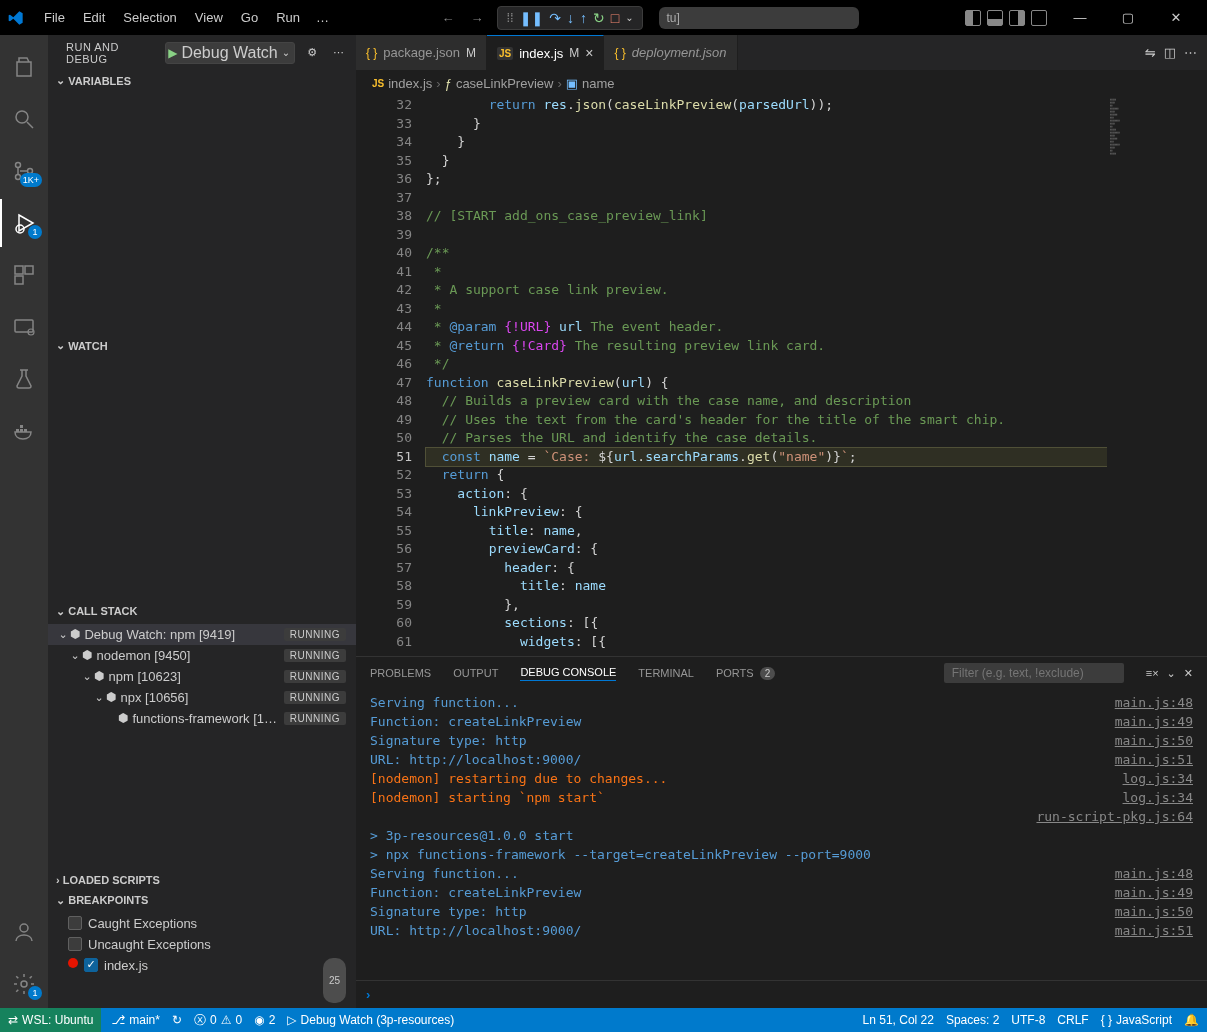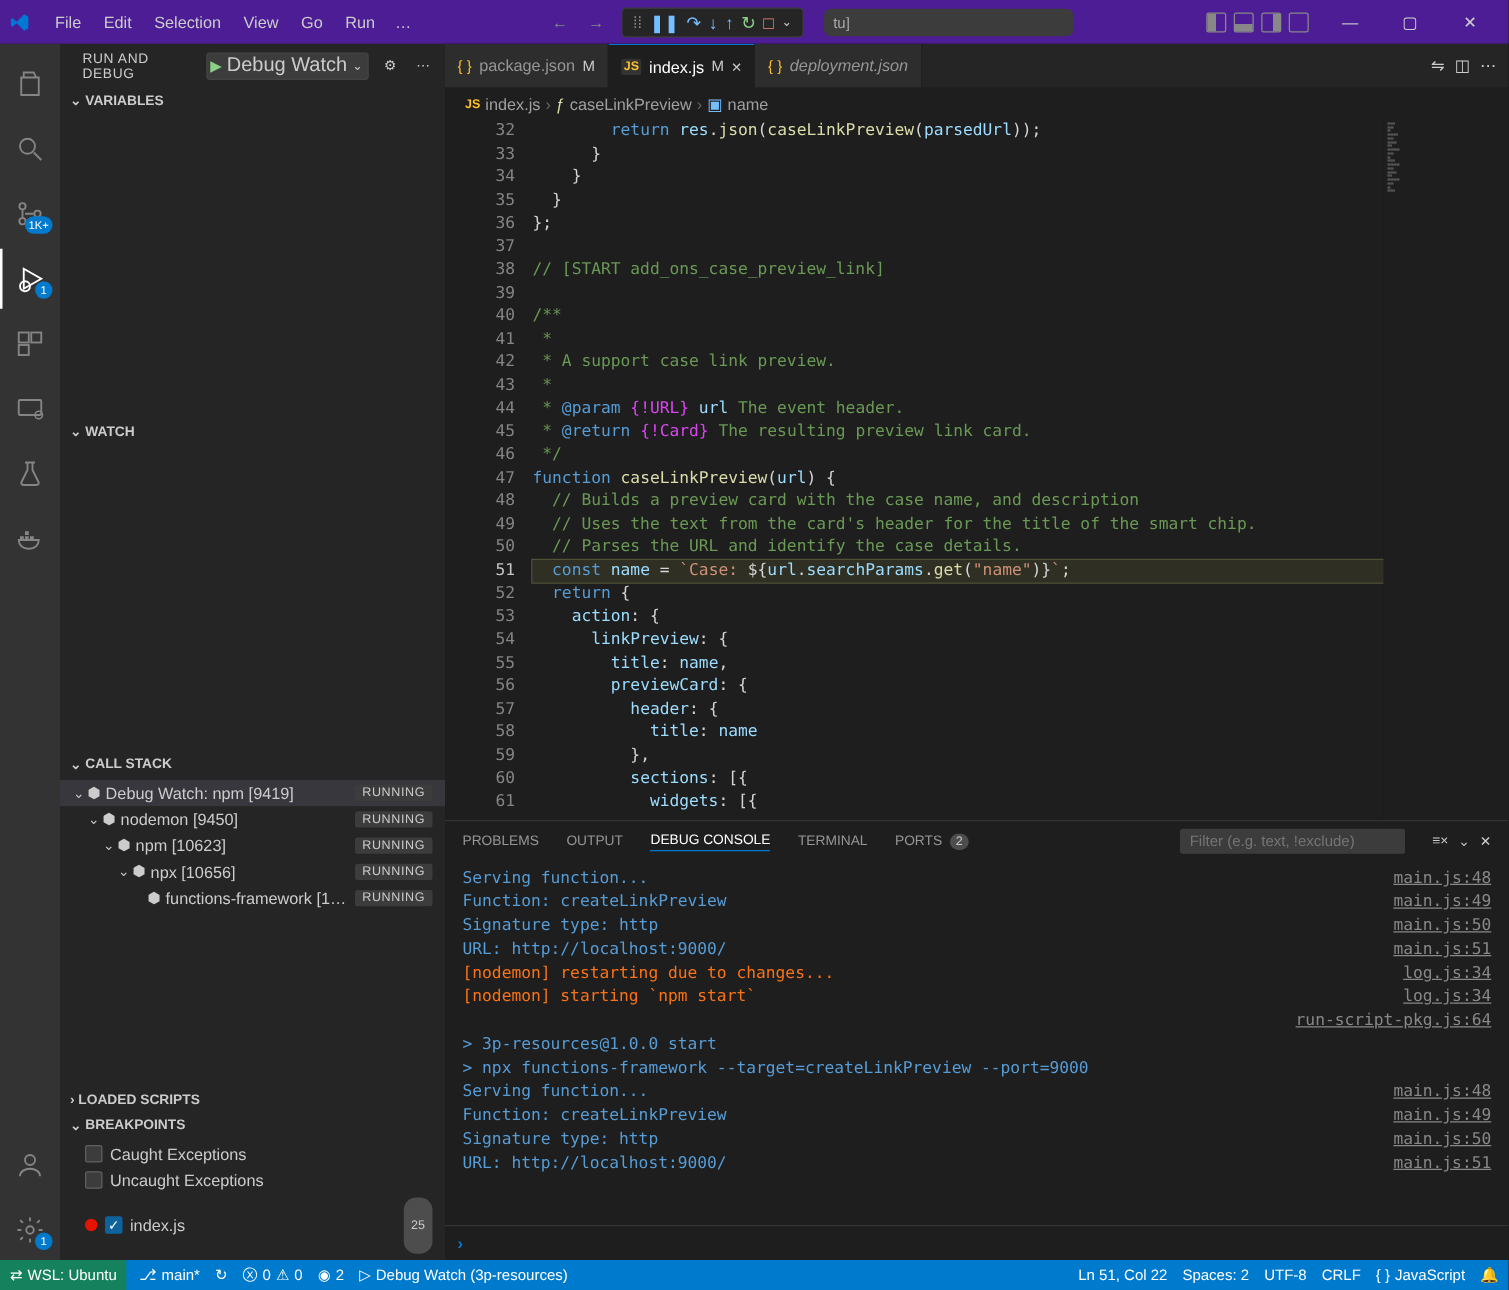--- a/index.html
+++ b/index.html
@@ -9,21 +9,21 @@
   color: #cccccc;
   background: #1e1e1e;
   width: 1207px;
   height: 1032px;
   overflow: hidden;
   display: flex;
   flex-direction: column;
 }
 .title-bar {
   height: 35px;
-  background: #4c1d95;
+  background: #000000;
   display: flex;
   align-items: center;
   padding: 16px 8px;
   -webkit-app-region: drag;
 }
 .vscode-logo {
   width: 16px; height: 16px;
   margin-right: 12px;
 }
 .menu-items { display: flex; gap: 2px; }
@@ -181,21 +181,21 @@
   background: #3c3c3c;
   color: #ccc;
   font-size: 10px;
   padding: 1px 6px;
   border-radius: 2px;
   letter-spacing: 0.5px;
 }
 
 .breakpoint-row {
   display: flex;
-  align-items: center;
+  align-items: flex-start;
   padding: 3px 10px 3px 20px;
   font-size: 13px;
   gap: 6px;
 }
 .bp-dot { width: 10px; height: 10px; border-radius: 50%; background: #e51400; }
 .checkbox { width: 14px; height: 14px; border: 1px solid #606060; border-radius: 2px; display: flex; align-items: center; justify-content: center; background: #3c3c3c; }
 .checkbox.checked { background: #0e639c; border-color: #0e639c; }
 .checkmark { color: #fff; font-size: 11px; }
 .bp-badge {
   margin-left: auto;

